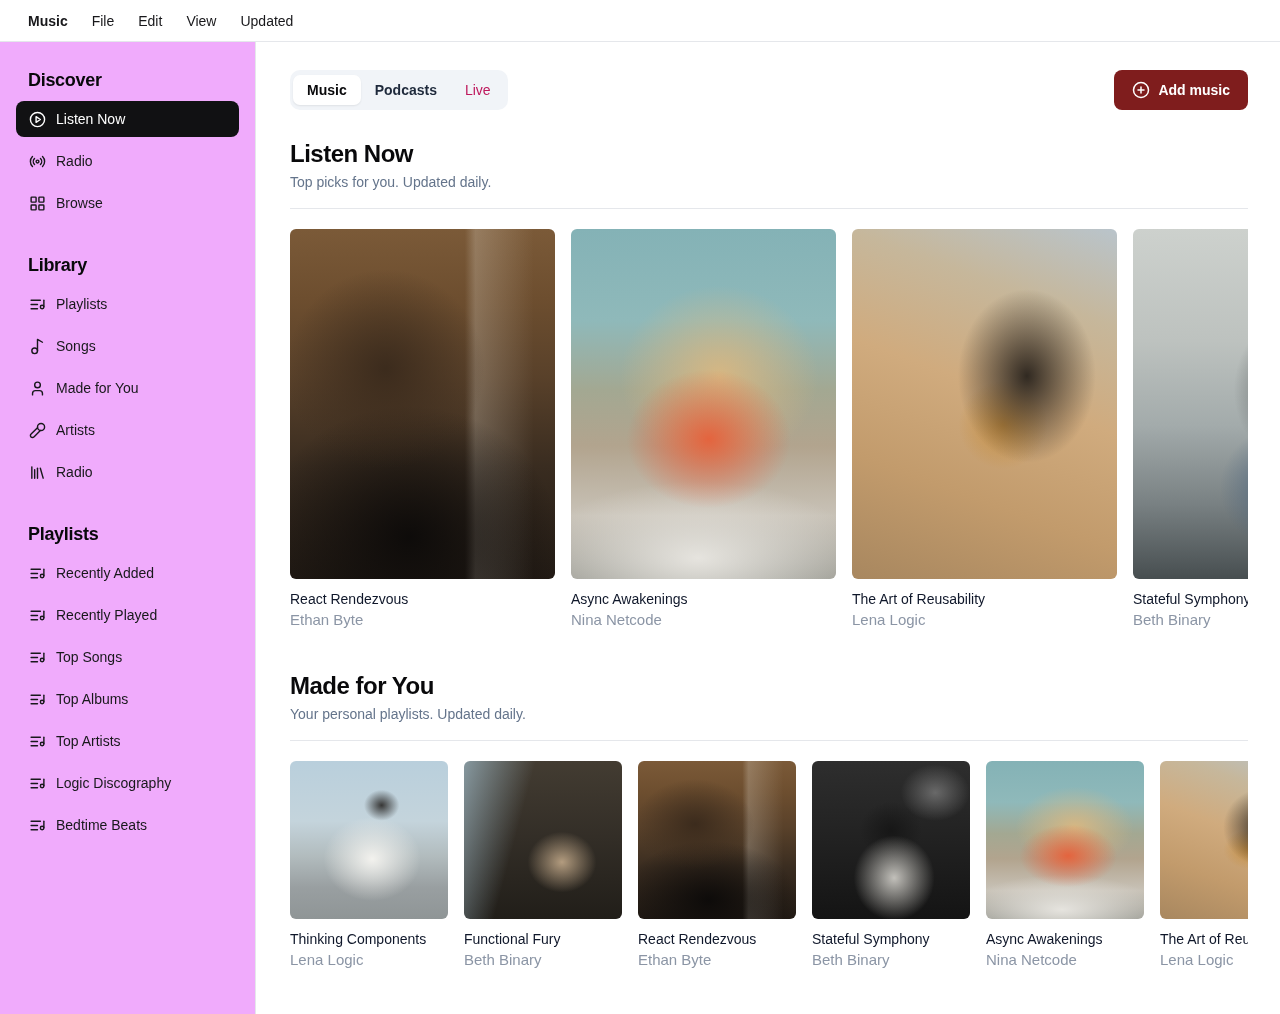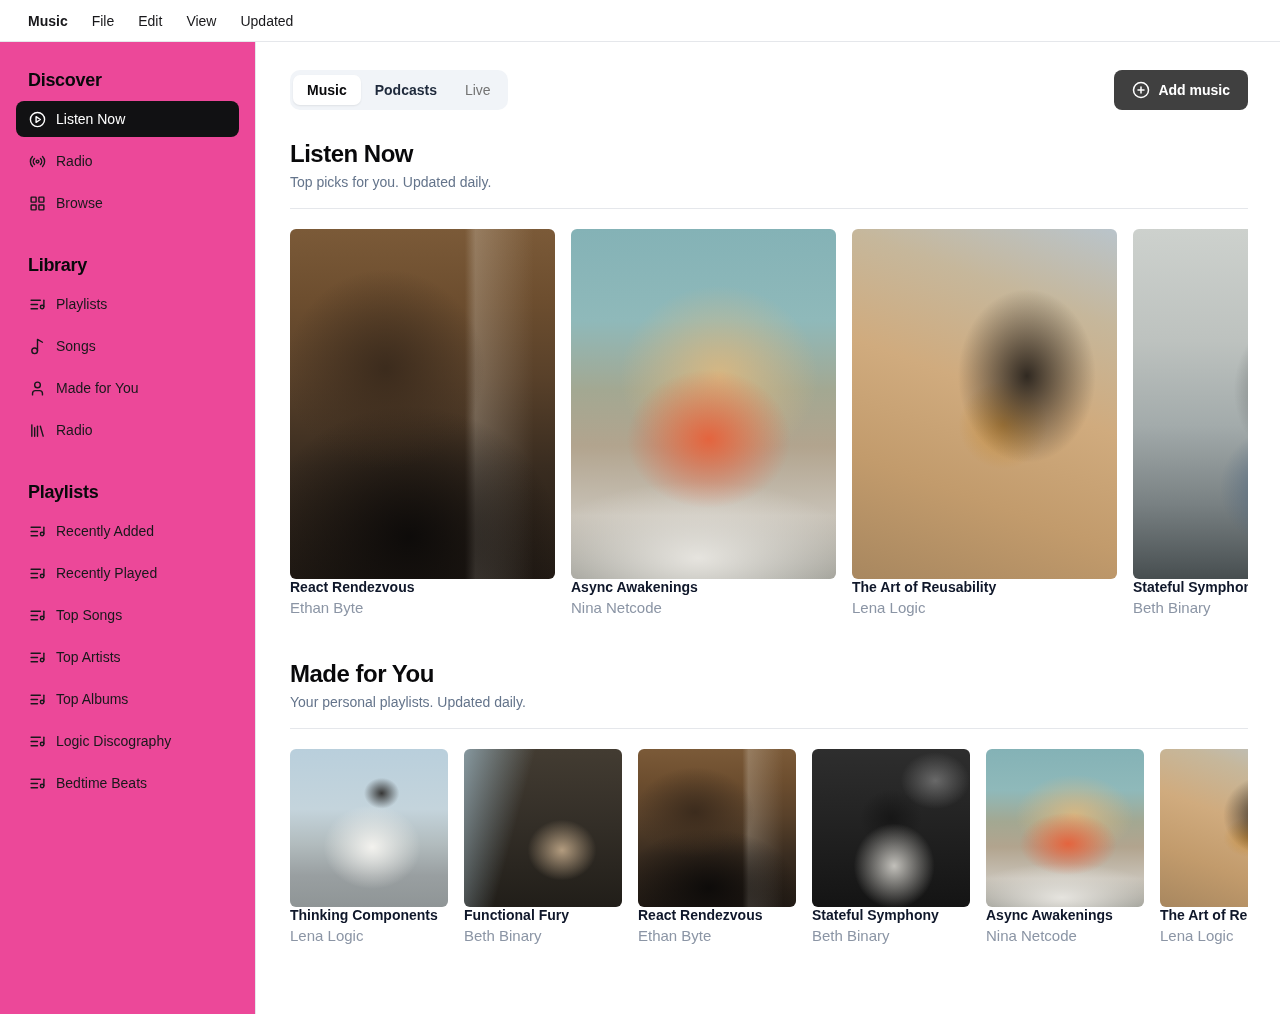--- a/index.html
+++ b/index.html
@@ -7,53 +7,53 @@
     font-family:"Liberation Sans","DejaVu Sans",sans-serif; color:#0b1220; overflow:hidden; }
 
   
   .menubar { height:42px; display:flex; align-items:center; padding:0 16px;
     border-bottom:1px solid #e5e7eb; background:#fff; }
   .menubar .mitem { font-size:14px; color:#18181b; padding:6px 12px; border-radius:6px; cursor:default; }
   .menubar .mitem.bold { font-weight:700; }
 
   
   .shell { display:flex; height:972px; }
-  .sidebar { width:256px; border-right:1px solid #e5e7eb; padding:20px 16px 9px 16px; background:#ec4899; flex-shrink:0; }
+  .sidebar { width:256px; border-right:1px solid #e5e7eb; padding:20px 16px 9px 16px; background:#f0abfc; flex-shrink:0; }
   .s-section { margin-bottom:26px; }
   .s-title { font-size:18px; font-weight:700; letter-spacing:-0.3px; color:#09090b;
     padding:8px 12px 4px 12px; margin-bottom:6px; }
   .s-item { display:flex; align-items:center; gap:10px; height:36px; padding:0 13px;
     border-radius:8px; font-size:14px; font-weight:500; color:#18181b; margin-bottom:6px; cursor:pointer; }
   .s-item .ic { width:17px; height:17px; stroke:#18181b; fill:none; stroke-width:2;
     stroke-linecap:round; stroke-linejoin:round; flex-shrink:0; }
   .s-item.active { background:#111113; color:#fff; }
   .s-item.active .ic { stroke:#fff; }
 
   
   .main { flex:1; padding:28px 32px 0 34px; overflow:hidden; }
   .main-head { display:flex; align-items:flex-start; justify-content:space-between; }
   .tabs { display:inline-flex; align-items:center; background:#f1f4f8; border-radius:10px;
     padding:3px; height:40px; }
   .tab { font-size:14px; font-weight:600; color:#1e293b; padding:7px 14px; border-radius:7px; cursor:pointer; }
   .tab.active { background:#fff; color:#09090b; box-shadow:0 1px 2px rgba(0,0,0,.08); }
-  .tab.disabled { color:#737373; font-weight:500; }
+  .tab.disabled { color:#be185d; font-weight:500; }
   .btn-add { display:inline-flex; align-items:center; gap:8px; height:40px; padding:0 18px;
-    background:#404040; color:#fff; font-size:14px; font-weight:600; border:none; border-radius:8px; cursor:pointer; }
+    background:#7f1d1d; color:#fff; font-size:14px; font-weight:600; border:none; border-radius:8px; cursor:pointer; }
   .btn-add .ic { width:18px; height:18px; stroke:#fff; fill:none; stroke-width:2; stroke-linecap:round; }
 
   .sec-title { font-size:24px; font-weight:700; letter-spacing:-0.5px; color:#09090b; margin-top:30px; }
   .sec-sub { font-size:14px; color:#64748b; margin-top:6px; }
   .sep { height:1px; background:#e5e7eb; margin-top:18px; }
 
   .row { display:flex; gap:16px; margin-top:20px; overflow:hidden; }
   .album { flex-shrink:0; }
   .album .cover { border-radius:6px; cursor:pointer; }
   .album.lg .cover { width:265px; height:350px; }
   .album.sm .cover { width:158px; height:158px; }
-  .a-title { font-size:14px; font-weight:700; color:#0f172a; white-space:nowrap; }
+  .a-title { font-size:14px; font-weight:400; color:#0f172a; margin-top:12px; white-space:nowrap; }
   .a-artist { font-size:15px; color:#8b95a5; margin-top:4px; white-space:nowrap; }
 
   
   .art-react { background:
     radial-gradient(ellipse 55% 42% at 36% 40%, rgba(58,42,28,.95), rgba(58,42,28,0) 68%),
     radial-gradient(ellipse 75% 50% at 45% 88%, rgba(12,10,9,.95), rgba(12,10,9,0) 75%),
     linear-gradient(90deg, rgba(0,0,0,0) 66%, rgba(222,214,200,.28) 70%, rgba(0,0,0,0) 92%),
     linear-gradient(180deg,#7b5a38 0%,#6d4e2f 20%,#59412a 42%,#392c20 68%,#211a14 100%); }
   .art-async { background:
     radial-gradient(ellipse 50% 32% at 52% 60%, rgba(230,96,58,.95), rgba(230,96,58,0) 62%),
@@ -148,20 +148,27 @@
       </div>
       <div class="s-item">
         <svg class="ic" viewBox="0 0 24 24">
             <path d="M19 21v-2a4 4 0 0 0-4-4H9a4 4 0 0 0-4 4v2"></path>
             <circle cx="12" cy="7" r="4"></circle>
           </svg>
         <span>Made for You</span>
       </div>
       <div class="s-item">
         <svg class="ic" viewBox="0 0 24 24">
+            <path d="m12 8-9.04 9.06a2.82 2.82 0 1 0 3.98 3.98L16 12"></path>
+            <circle cx="17" cy="7" r="5"></circle>
+          </svg>
+        <span>Artists</span>
+      </div>
+      <div class="s-item">
+        <svg class="ic" viewBox="0 0 24 24">
             <path d="m16 6 4 14"></path>
             <path d="M12 6v14"></path>
             <path d="M8 8v12"></path>
             <path d="M4 4v16"></path>
           </svg>
         <span>Radio</span>
       </div>
     </div>
 
     <div class="s-section">
@@ -197,31 +204,31 @@
         <span>Top Songs</span>
       </div>
       <div class="s-item">
         <svg class="ic" viewBox="0 0 24 24">
             <path d="M21 15V6"></path>
             <path d="M18.5 18a2.5 2.5 0 1 0 0-5 2.5 2.5 0 0 0 0 5Z"></path>
             <path d="M12 12H3"></path>
             <path d="M16 6H3"></path>
             <path d="M12 18H3"></path>
           </svg>
+        <span>Top Albums</span>
+      </div>
+      <div class="s-item">
+        <svg class="ic" viewBox="0 0 24 24">
+            <path d="M21 15V6"></path>
+            <path d="M18.5 18a2.5 2.5 0 1 0 0-5 2.5 2.5 0 0 0 0 5Z"></path>
+            <path d="M12 12H3"></path>
+            <path d="M16 6H3"></path>
+            <path d="M12 18H3"></path>
+          </svg>
         <span>Top Artists</span>
-      </div>
-      <div class="s-item">
-        <svg class="ic" viewBox="0 0 24 24">
-            <path d="M21 15V6"></path>
-            <path d="M18.5 18a2.5 2.5 0 1 0 0-5 2.5 2.5 0 0 0 0 5Z"></path>
-            <path d="M12 12H3"></path>
-            <path d="M16 6H3"></path>
-            <path d="M12 18H3"></path>
-          </svg>
-        <span>Top Albums</span>
       </div>
       <div class="s-item">
         <svg class="ic" viewBox="0 0 24 24">
             <path d="M21 15V6"></path>
             <path d="M18.5 18a2.5 2.5 0 1 0 0-5 2.5 2.5 0 0 0 0 5Z"></path>
             <path d="M12 12H3"></path>
             <path d="M16 6H3"></path>
             <path d="M12 18H3"></path>
           </svg>
         <span>Logic Discography</span>

